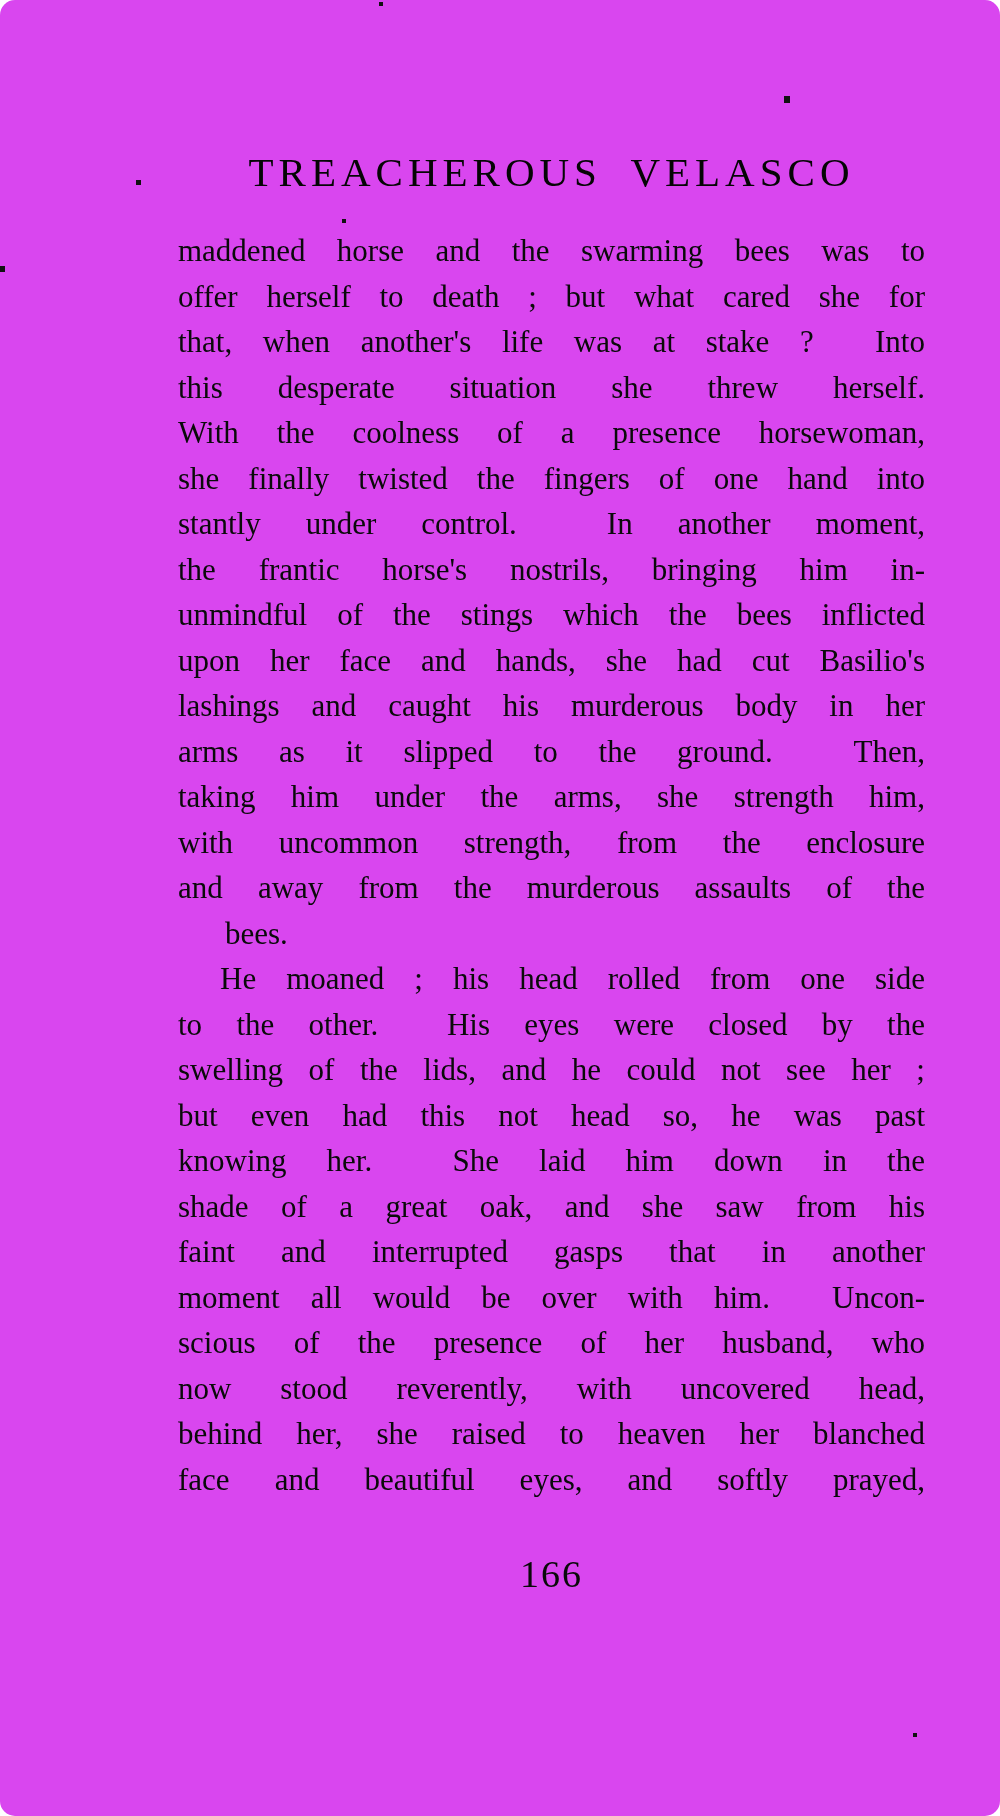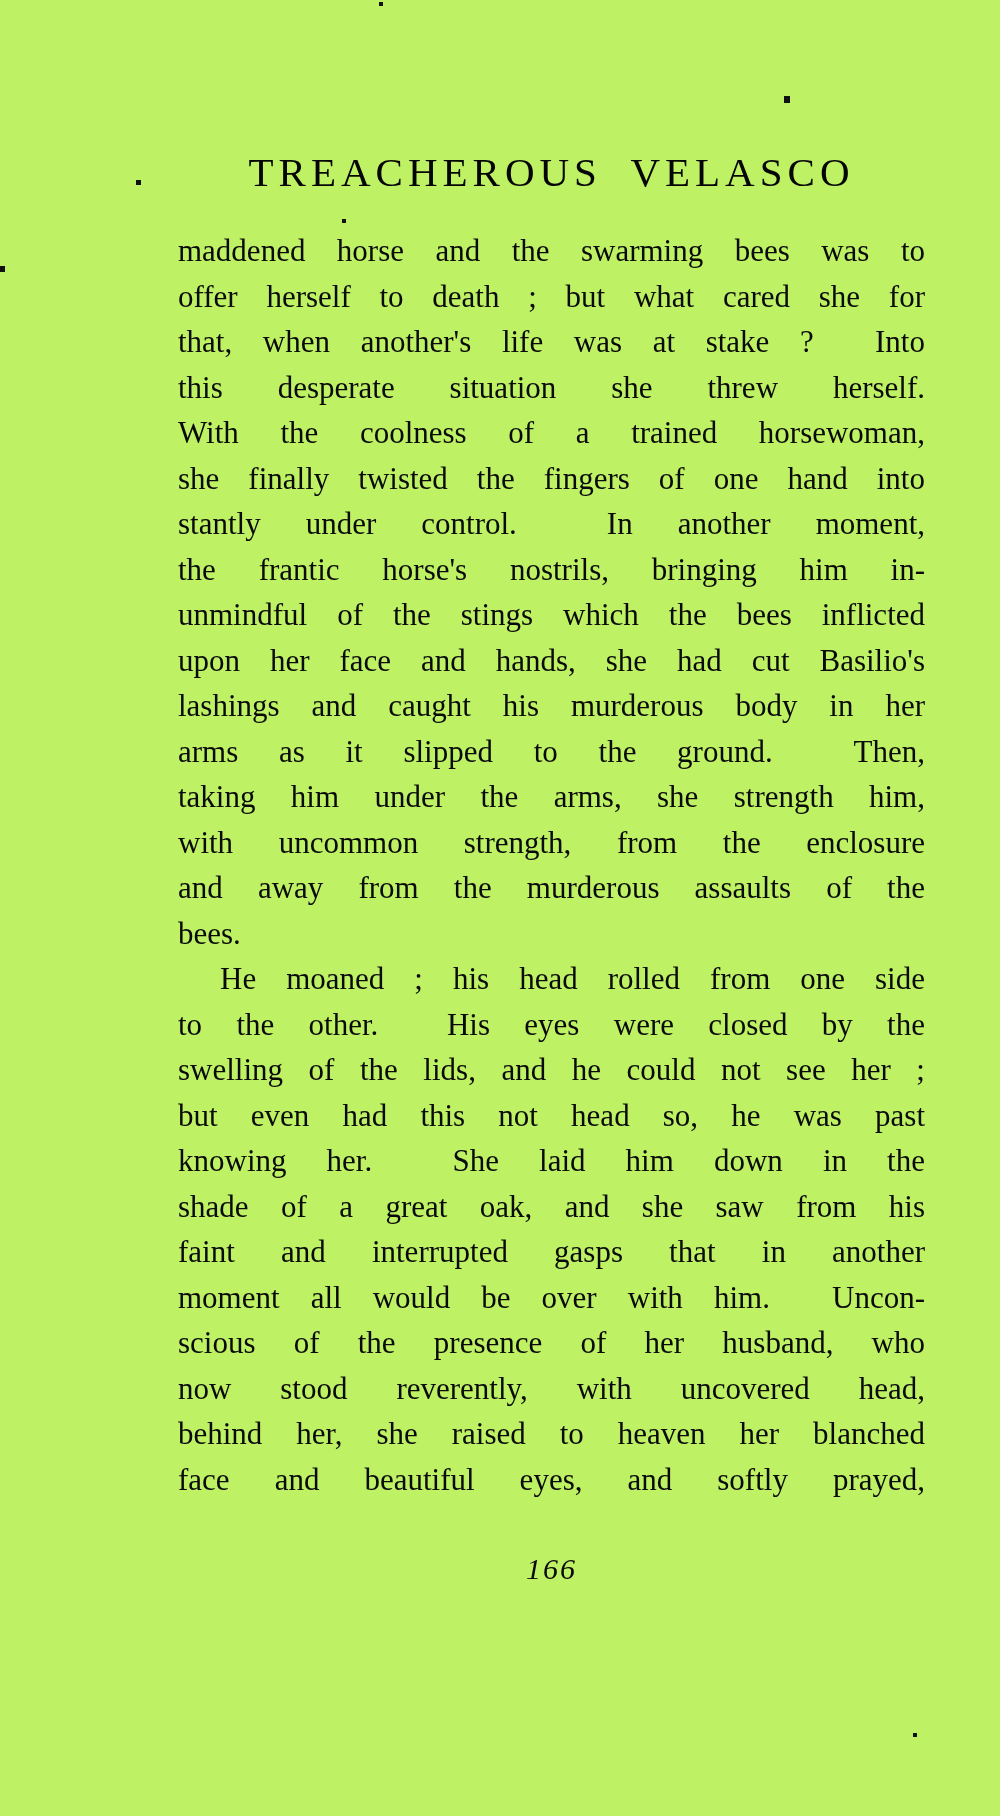--- a/index.html
+++ b/index.html
@@ -4,24 +4,25 @@
 <style>
   html, body {
     margin: 0;
     padding: 0;
     background: #ffffff;
   }
   #page {
     position: relative;
     width: 1000px;
     height: 1816px;
-    background: #bef264;
+    background: #d946ef;
     font-family: "Liberation Serif", "DejaVu Serif", serif;
     color: #0a0a0a;
     overflow: hidden;
+    border-radius: 15px;
   }
   #page-title {
     position: absolute;
     top: 150px;
     left: 178px;
     width: 747px;
     text-align: center;
     font-size: 41px;
     line-height: 44px;
     letter-spacing: 5px;
@@ -37,32 +38,31 @@
     font-size: 31px;
     color: #0a0a0a;
   }
   .line {
     height: 45.5px;
     line-height: 45.5px;
     text-align: justify;
     text-align-last: justify;
     white-space: normal;
   }
-  .line.flush { text-align-last: left; }
+  .line.flush { text-align-last: left; margin-left: 47px; }
   .line.indent { text-indent: 42px; }
   #page-number {
     position: absolute;
     top: 1552px;
     left: 178px;
     width: 747px;
     text-align: center;
-    font-size: 30px;
+    font-size: 38px;
     letter-spacing: 2px;
     color: #0a0a0a;
-    font-style: italic;
   }
   
   .speck {
     position: absolute;
     background: #111;
   }
   #speck-top       { left: 379px; top: 2px;    width: 4px; height: 4px; }
   #speck-upright   { left: 784px; top: 96px;   width: 6px; height: 7px; }
   #speck-heading   { left: 136px; top: 180px;  width: 5px; height: 5px; }
   #speck-above-p1  { left: 342px; top: 219px;  width: 4px; height: 4px; }
@@ -81,21 +81,21 @@
   <div class="speck" id="speck-left-edge"></div>
   <div class="speck" id="speck-bottom"></div>
 
   <div id="page-title">TREACHEROUS VELASCO</div>
 
   <div id="text-block">
       <div class="line">maddened horse and the swarming bees was to</div>
       <div class="line">offer herself to death ; but what cared she for</div>
       <div class="line">that, when another's life was at stake ?&nbsp; Into</div>
       <div class="line">this desperate situation she threw herself.</div>
-      <div class="line">With the coolness of a trained horsewoman,</div>
+      <div class="line">With the coolness of a presence horsewoman,</div>
       <div class="line">she finally twisted the fingers of one hand into</div>
       <div class="line">stantly under control.&nbsp; In another moment,</div>
       <div class="line">the frantic horse's nostrils, bringing him in-</div>
       <div class="line">unmindful of the stings which the bees inflicted</div>
       <div class="line">upon her face and hands, she had cut Basilio's</div>
       <div class="line">lashings and caught his murderous body in her</div>
       <div class="line">arms as it slipped to the ground.&nbsp; Then,</div>
       <div class="line">taking him under the arms, she strength him,</div>
       <div class="line">with uncommon strength, from the enclosure</div>
       <div class="line">and away from the murderous assaults of the</div>

